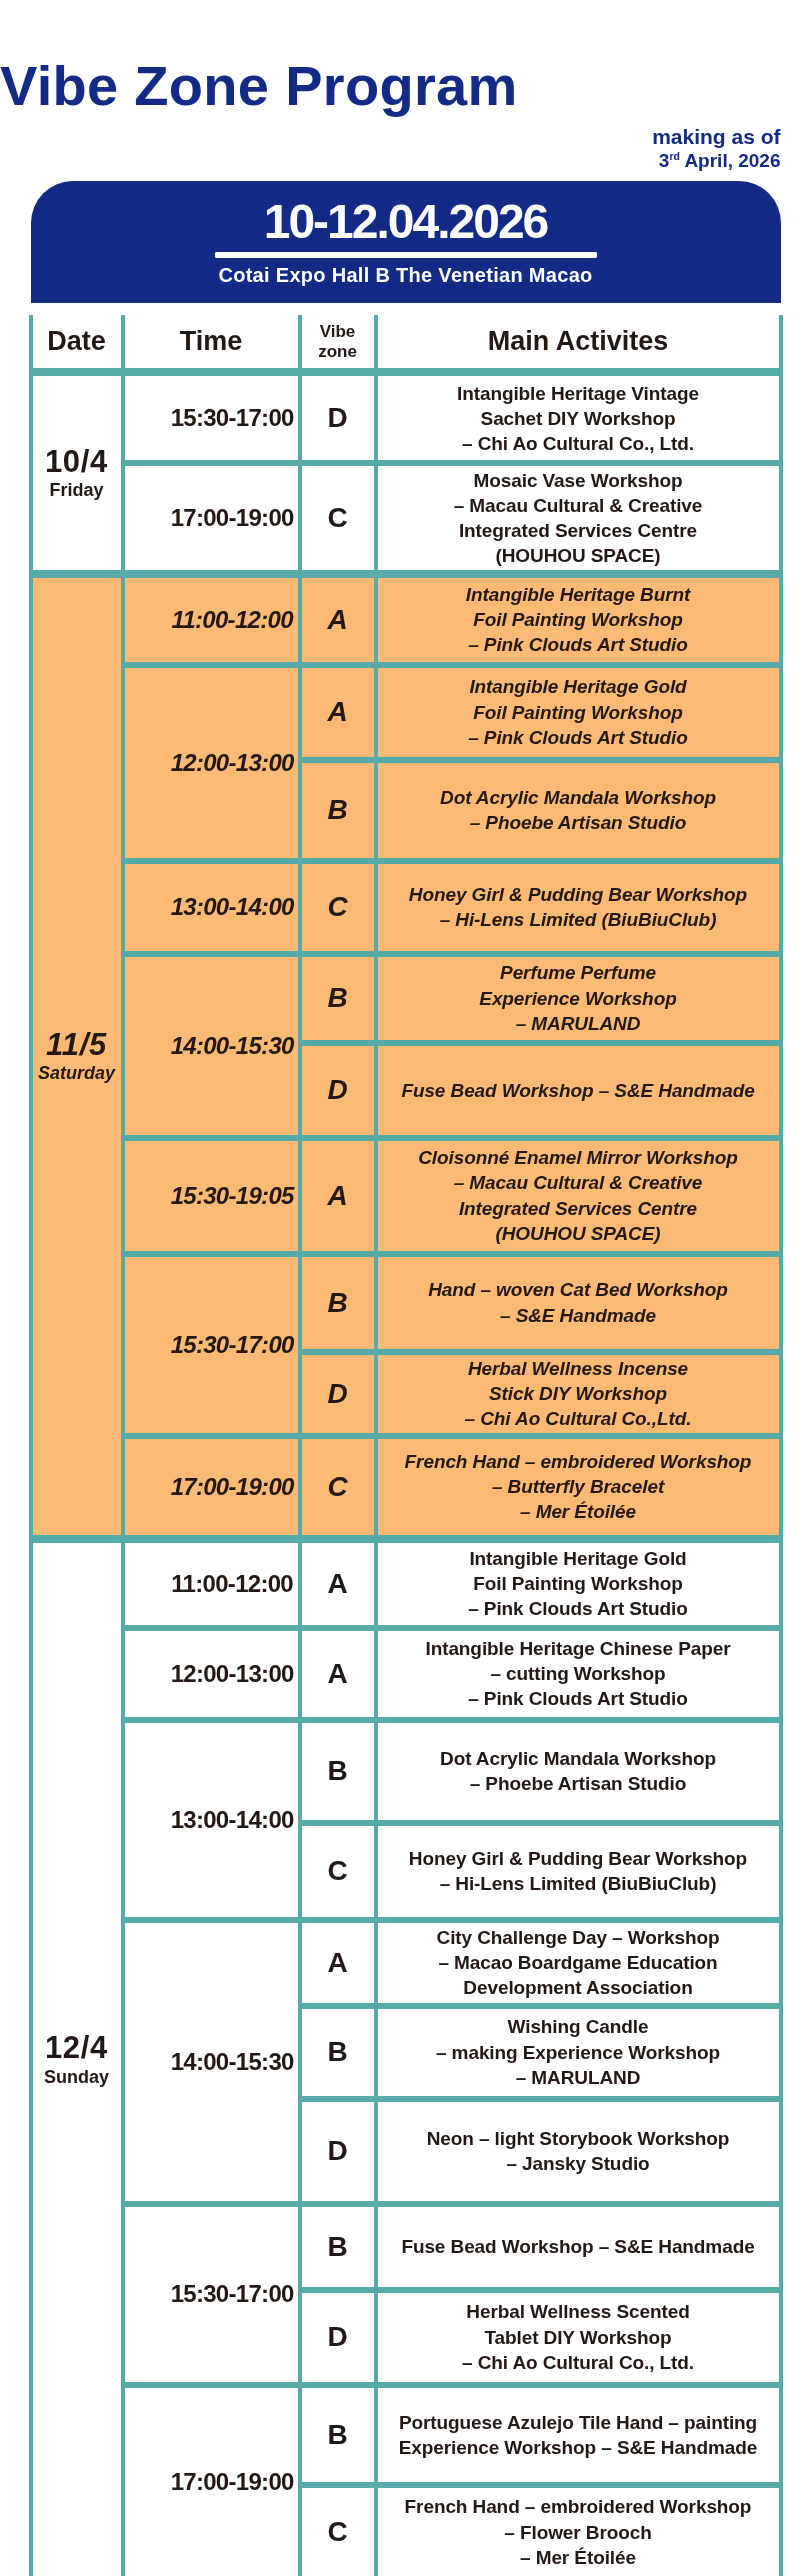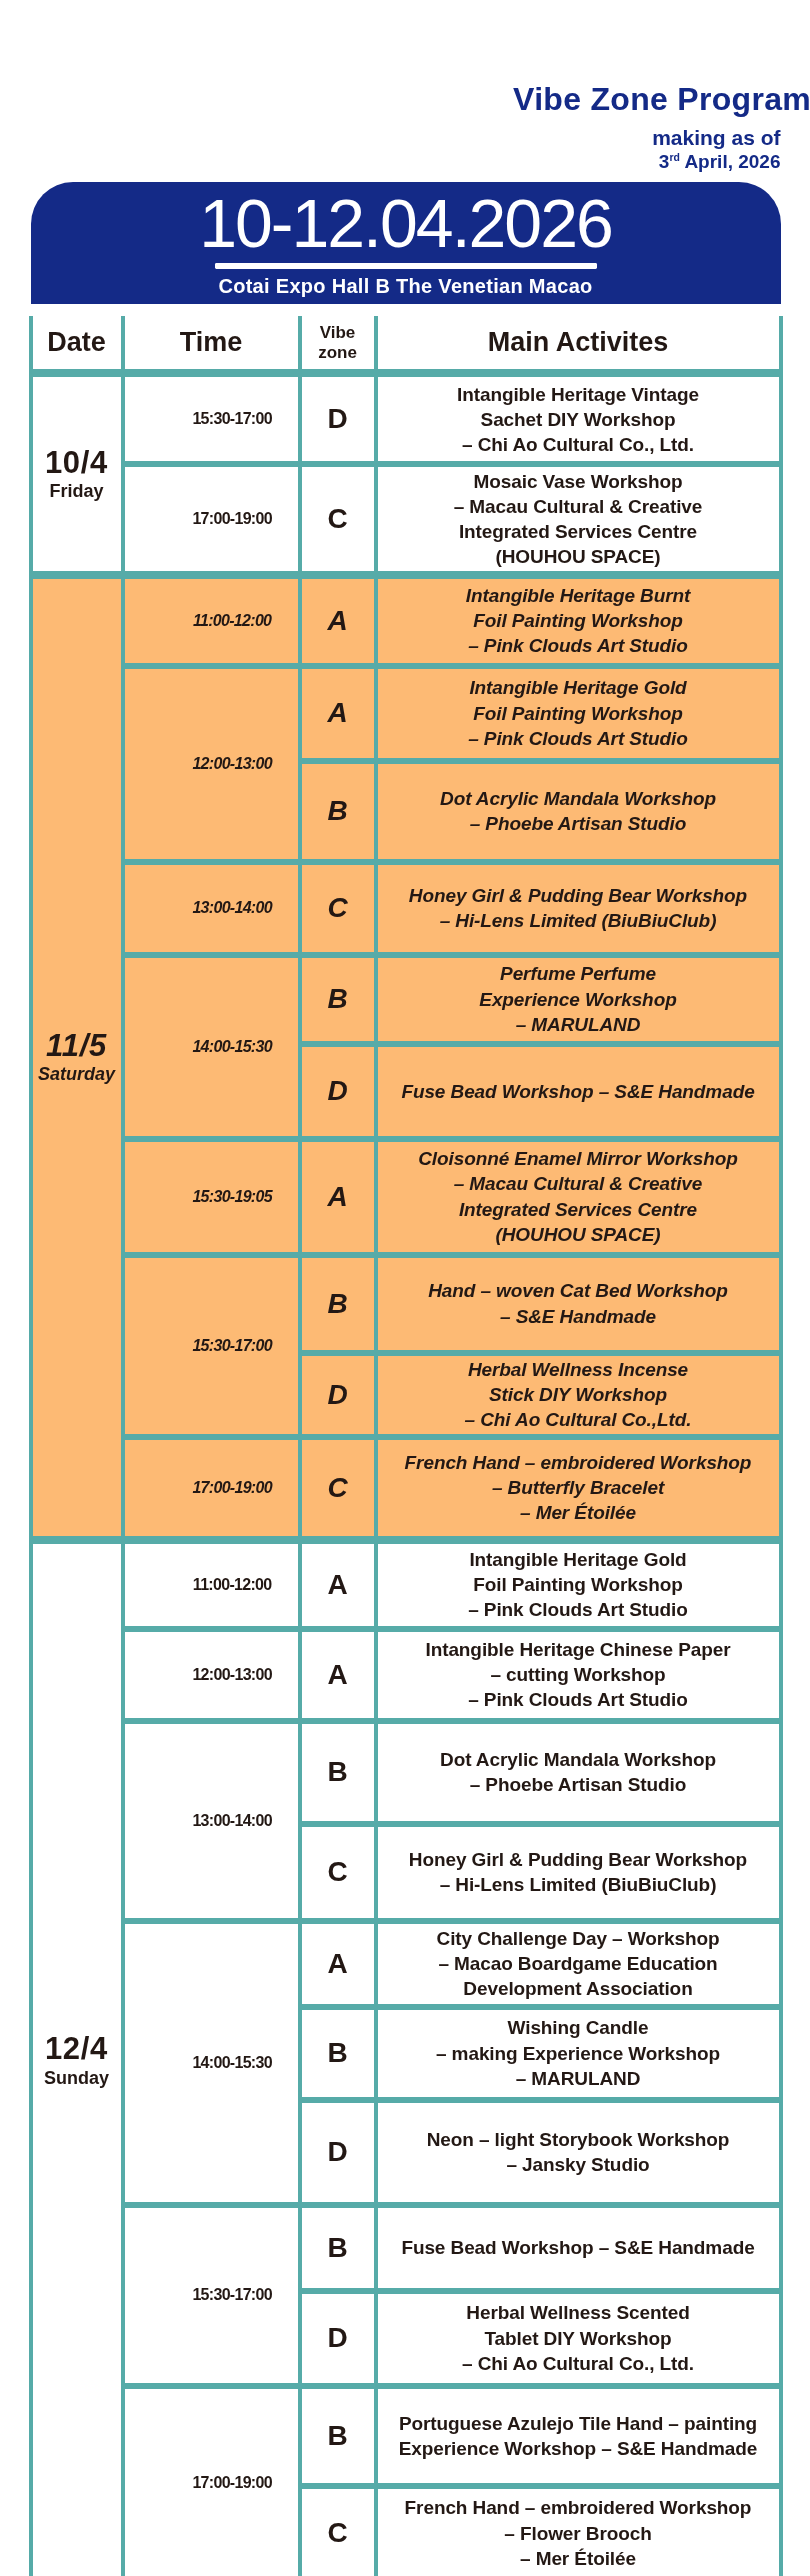--- a/index.html
+++ b/index.html
@@ -1,50 +1,50 @@
 <!DOCTYPE html>
 <html style="font-size:10.8px"><head>
 <meta charset="utf-8">
 <style>
   html,body {margin:0; padding:0; background:#fff;}
   body {width:811px; min-height:2576px; font-family:"Liberation Sans", sans-serif; color:#231814;}
   .page {width:811px; height:2576px; overflow:hidden; position:relative;}
 
-  .title {margin:0; padding-top:83px; text-align:right; font-size:32px; font-weight:bold;
+  .title {margin:0; padding-top:58px; text-align:left; font-size:56px; font-weight:bold;
           color:#142A87; letter-spacing:0.3px; line-height:1;}
 
   .updated {width:750px; margin:10.8px auto 0; text-align:right; color:#142A87;
             font-weight:bold; line-height:1.18;}
   .updated .l1 {font-size:21px;}
   .updated .l2 {font-size:19px;}
   .updated sup {font-size:0.55em;}
 
   .band {width:750px; height:122px; margin:9.5px auto 0; background:#142A87;
          border-radius:42px 42px 0 0; display:flex; flex-direction:column;
          align-items:center; justify-content:center; box-sizing:border-box;}
-  .band .dates {color:#fff; font-size:68px; font-weight:normal; letter-spacing:-2px; line-height:1;text-align:right;}
+  .band .dates {color:#fff; font-size:48px; font-weight:bold; letter-spacing:-2px; line-height:1;text-align:right;}
   .band .rule {width:382px; height:6px; background:#fff; margin:6.8px auto 6px; border-radius:1.4px;}
   .band .venue {color:#fff; font-size:20px; font-weight:bold; letter-spacing:0.3px;}
 
   table.sched {width:750px; margin:12px auto; border-collapse:collapse; table-layout:fixed;
                border:4px solid #56ABA8; border-top:none; border-bottom-width:6.8px;}
   .sched th, .sched td {border:4.7px solid #56ABA8; border-top-width:6px; border-bottom-width:6px;
                text-align:center; vertical-align:middle; padding:1.4px 2.7px; box-sizing:border-box;
                background:#fff;}
   .sched thead th {border-top:none; border-bottom-width:8px; background:#fff;}
   .sched thead tr {height:57px;}
   .th-big {font-size:27px; font-weight:bold;}
   .th-zone {font-size:17px; font-weight:bold;}
 
   tr.day-top > td {border-top-width:8.8px;}
   tr.sat > td {background:#fdba74;font-style:italic;}
 
   td.date-cell .dnum {font-size:31px; font-weight:bold; letter-spacing:0.7px; line-height:1.1;}
   td.date-cell .dday {font-size:18px; font-weight:bold; margin-top:1.4px;}
-  td.time {font-size:16px; font-weight:bold; letter-spacing:-0.7px;padding-left:45px;}
+  td.time {font-size:24px; font-weight:bold; letter-spacing:-0.7px;padding-left:45px;}
   td.zone {font-size:28px; font-weight:bold;}
   td.act  {font-size:19px; font-weight:bold; line-height:1.32; white-space:pre-line; letter-spacing:-0.1px;}
 </style>
 </head>
 <body>
 
 <div class="page">
 
   <h1 class="title">Vibe Zone Program</h1>
 

